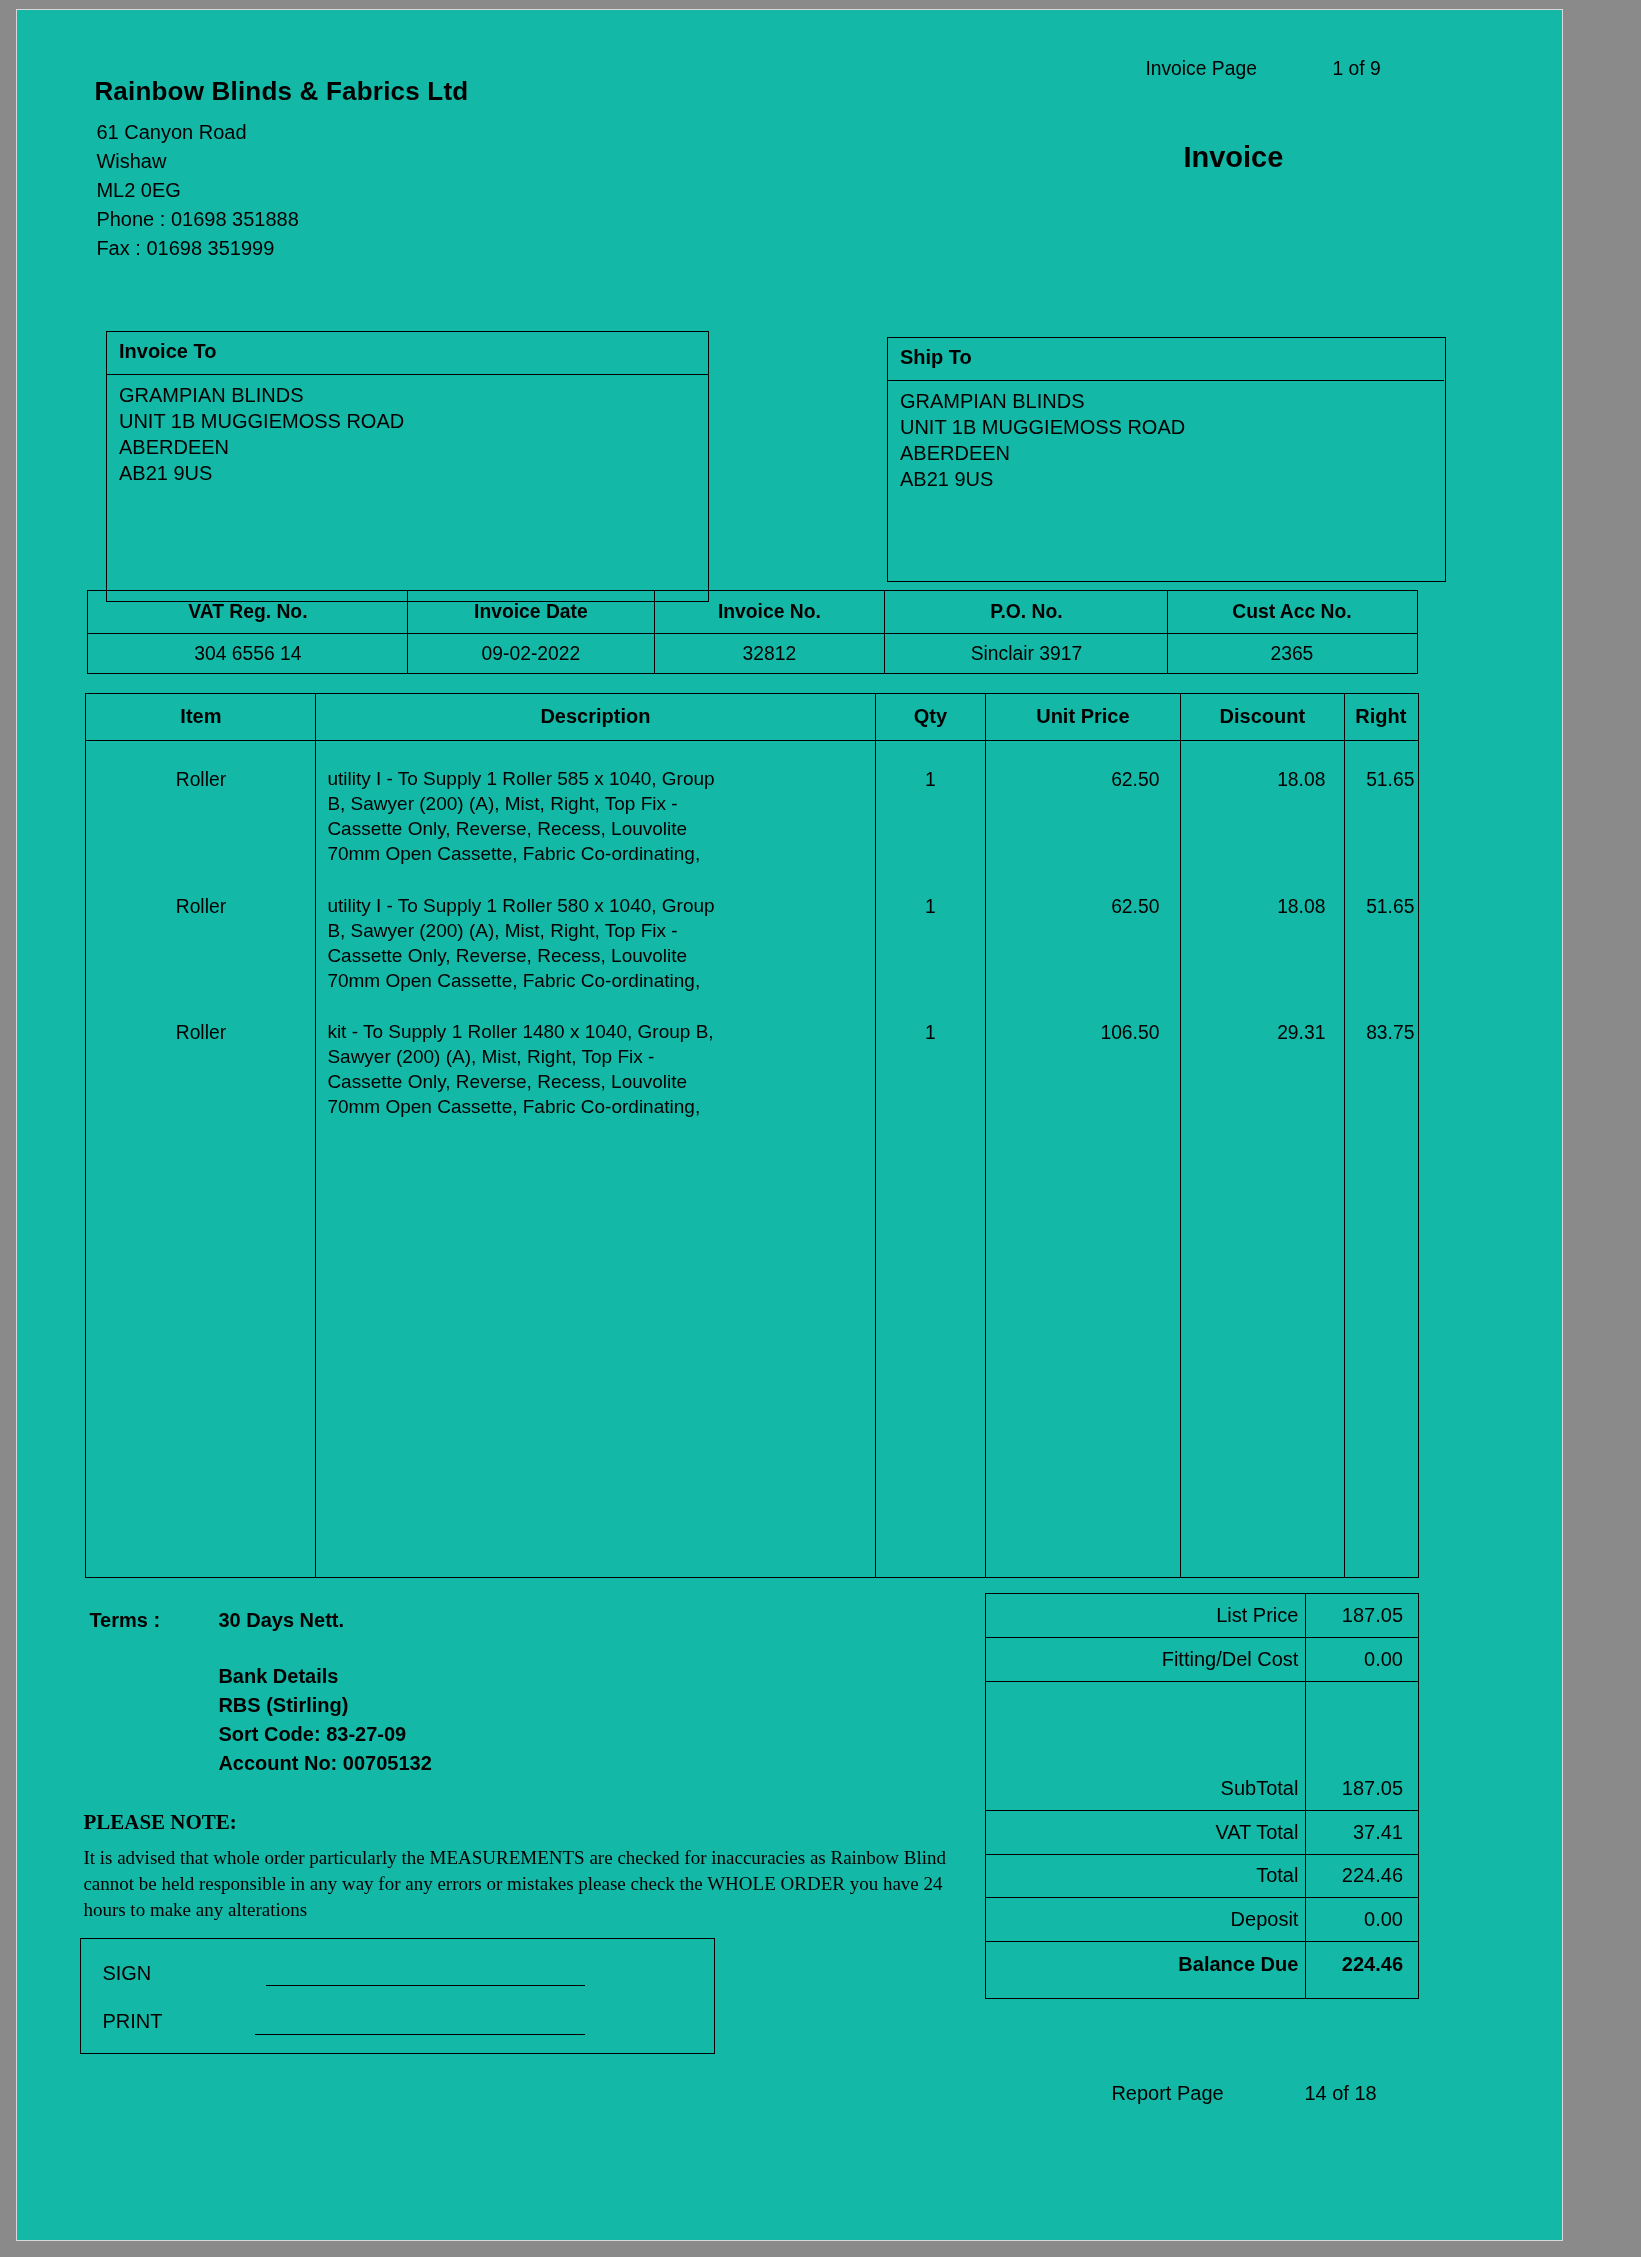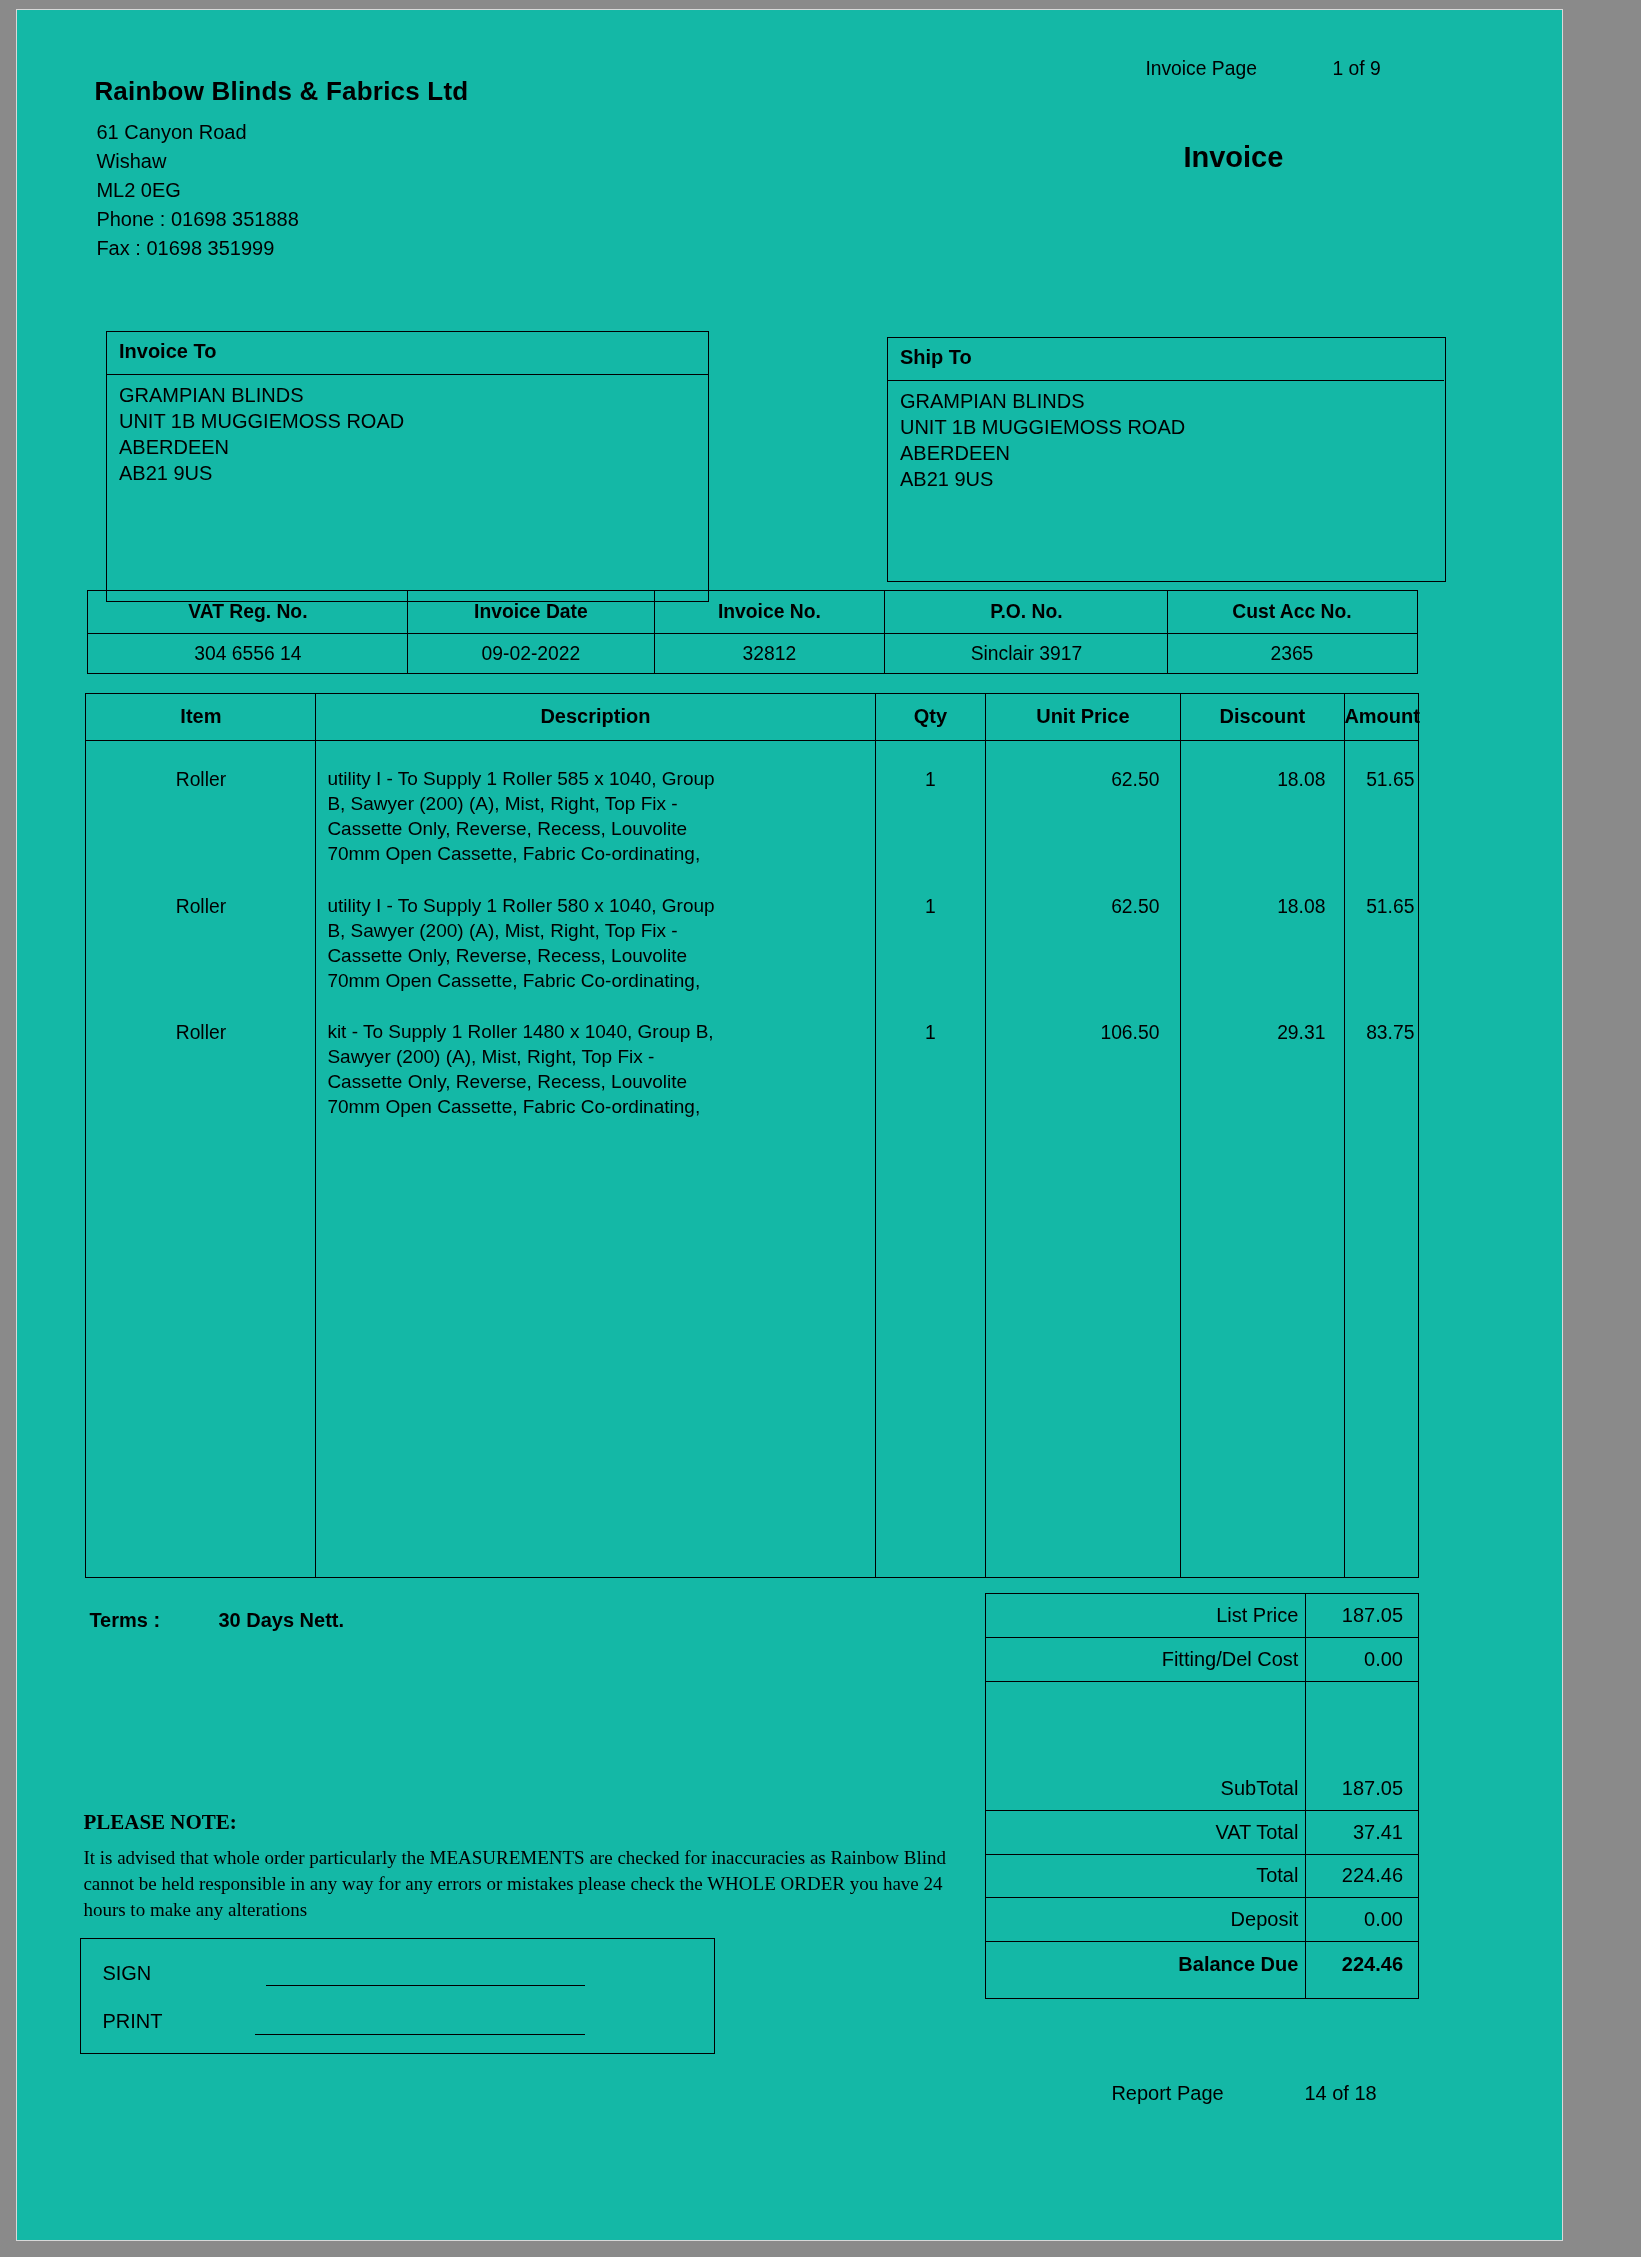--- a/index.html
+++ b/index.html
@@ -319,21 +319,21 @@
       <div class="vline" style="left: 789px;"></div>
       <div class="vline" style="left: 899px;"></div>
       <div class="vline" style="left: 1094px;"></div>
       <div class="vline" style="left: 1258px;"></div>
 
       <div class="it-hdr" style="left: 0; width: 229px;">Item</div>
       <div class="it-hdr" style="left: 229px; width: 560px;">Description</div>
       <div class="it-hdr" style="left: 789px; width: 110px;">Qty</div>
       <div class="it-hdr" style="left: 899px; width: 195px;">Unit Price</div>
       <div class="it-hdr" style="left: 1094px; width: 164px;">Discount</div>
-      <div class="it-hdr" style="left: 1258px; width: 73px;">Amount</div>
+      <div class="it-hdr" style="left: 1258px; width: 73px;">Right</div>
 
       <div class="row-item" style="left: 0; width: 229px; top: 75px;">Roller</div>
       <div class="row-desc" style="left: 241px; width: 541px; top: 72px;">utility I -  To Supply 1 Roller  585 x 1040, Group
 B, Sawyer (200) (A), Mist, Right, Top Fix -
 Cassette Only, Reverse, Recess, Louvolite
 70mm Open Cassette, Fabric Co-ordinating,</div>
       <div class="row-qty" style="left: 789px; width: 110px; top: 75px;">1</div>
       <div class="row-unit" style="left: 899px; width: 174px; top: 75px;">62.50</div>
       <div class="row-disc" style="left: 1094px; width: 145px; top: 75px;">18.08</div>
       <div class="row-amt" style="left: 1258px; width: 70px; top: 75px;">51.65</div>
@@ -354,20 +354,24 @@
 Cassette Only, Reverse, Recess, Louvolite
 70mm Open Cassette, Fabric Co-ordinating,</div>
       <div class="row-qty" style="left: 789px; width: 110px; top: 328px;">1</div>
       <div class="row-unit" style="left: 899px; width: 174px; top: 328px;">106.50</div>
       <div class="row-disc" style="left: 1094px; width: 145px; top: 328px;">29.31</div>
       <div class="row-amt" style="left: 1258px; width: 70px; top: 328px;">83.75</div>
     </div>
 
     <div class="terms-label">Terms :</div>
     <div class="terms-value">30 Days Nett.</div>
+    <div class="bank-block" style="white-space: pre;">Bank Details
+RBS (Stirling)
+Sort Code: 83-27-09
+Account No: 00705132</div>
 
     <div class="please-note">PLEASE NOTE:</div>
     <div class="note-text">It is advised that whole order particularly the MEASUREMENTS are checked for inaccuracies as Rainbow Blind cannot be held responsible in any way for any errors or mistakes please check the WHOLE ORDER you have 24 hours to make any alterations</div>
 
     <div class="sign-box">
       <div class="sign-label" style="left: 21px; top: 23px;">SIGN</div>
       <div class="sign-line" style="left: 185px; top: 46px; width: 319px;"></div>
       <div class="sign-label" style="left: 21px; top: 71px;">PRINT</div>
       <div class="sign-line" style="left: 174px; top: 95px; width: 330px;"></div>
     </div>

